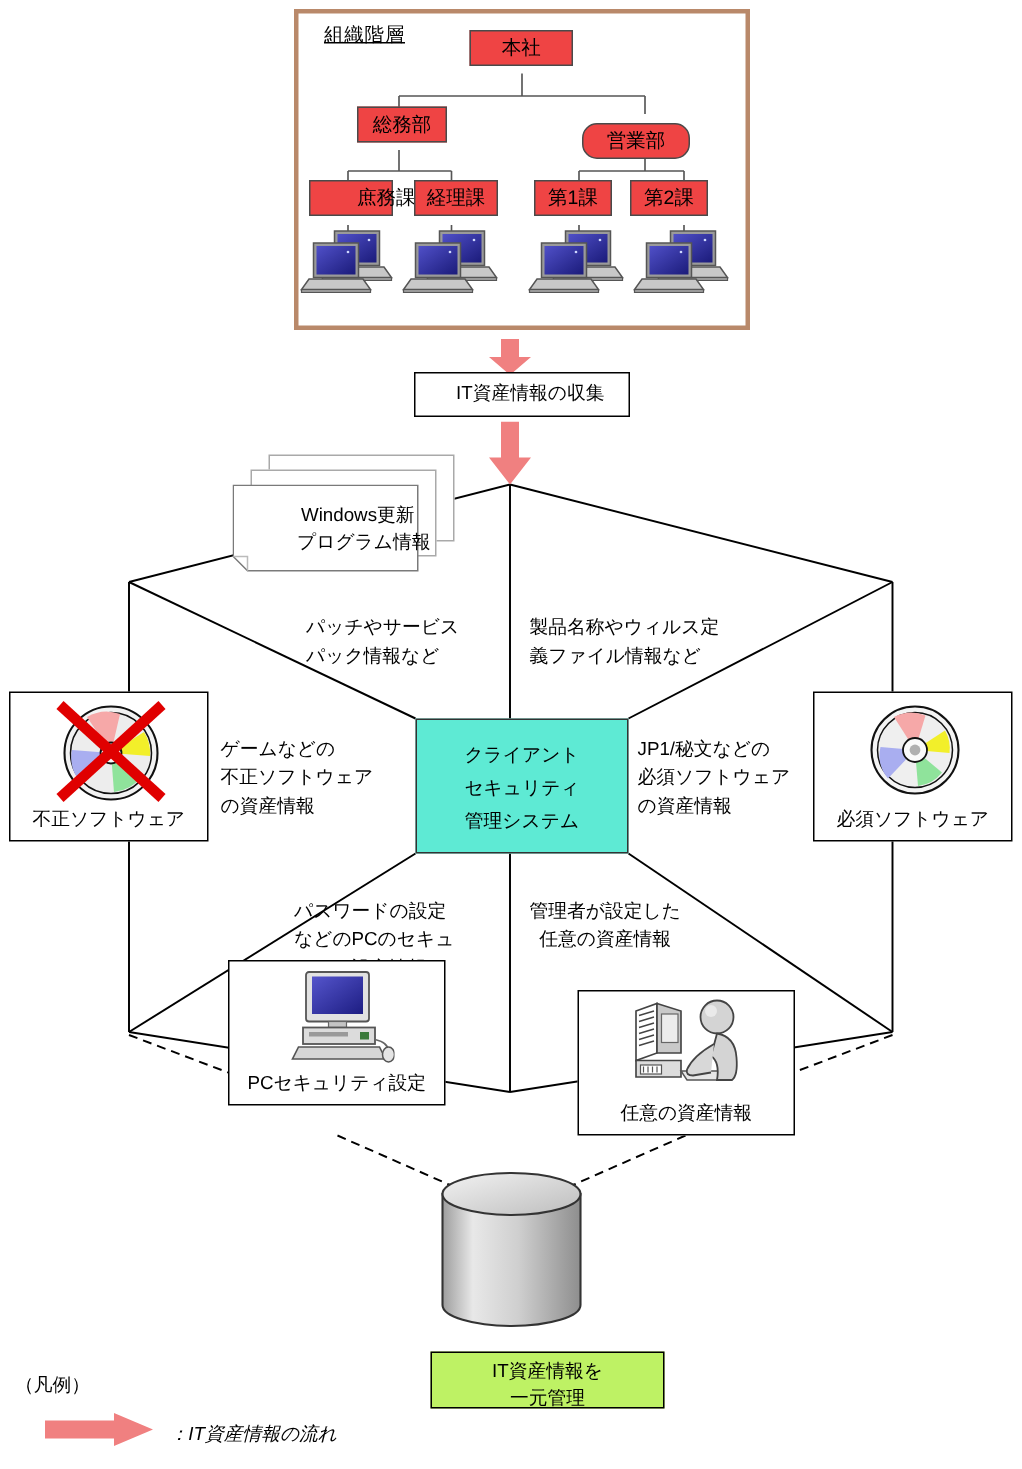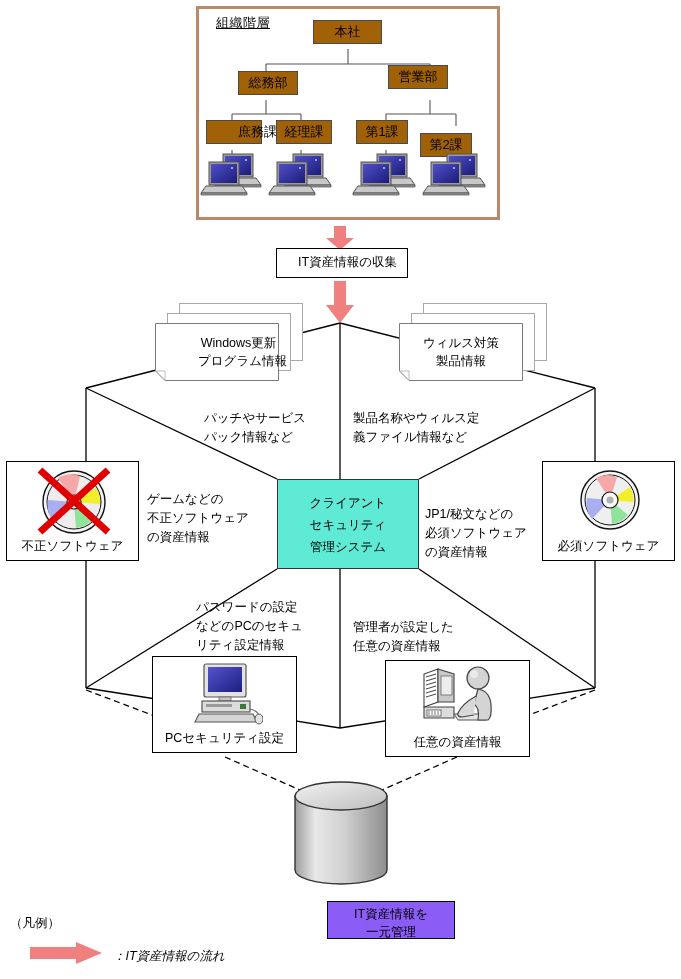--- a/index.html
+++ b/index.html
@@ -20,33 +20,33 @@
     left: 196px; top: 6px; width: 304px; height: 214px;
     border: 3px solid #b9896a;
     background: #ffffff;
     box-sizing: border-box;
   }
   #org-title {
     left: 216px; top: 14px;
     font-size: 13px; letter-spacing: .5px; text-decoration: underline;
   }
   .org-box {
-    background: #a16207;
+    background: #ef4444;
     border: 1px solid #4a4a4a;
     box-sizing: border-box;
     text-align: center;
     font-size: 13px;
     line-height: 22px;
     height: 24px;
     white-space: nowrap;
   }
 
   
   #collect-box {
-    left: 276px; top: 248px; width: 132px; height: 30px;
+    left: 276px; top: 248px; width: 144px; height: 30px;
     border: 1.5px solid #000; background: #fff;
     box-sizing: border-box;
     text-align: center; font-size: 12.5px; line-height: 27px;
     white-space: nowrap;
     padding-left: 11px;
   }
 
   
   .docstack { position: absolute; width: 132px; height: 86px; }
   .doc-sheet {
@@ -97,26 +97,25 @@
   }
 
   
   #db { left: 293px; top: 781px; width: 96px; height: 104px; }
   #db-label {
     position: absolute; left: 293px; top: 819px; width: 96px;
     text-align: center; font-size: 12.5px; line-height: 19px;
     white-space: nowrap;
   }
   #db-box {
-    left: 287px; top: 901px; width: 128px; height: 38px;
-    border: 1.6px solid #000; background: #8b5cf6; box-sizing: border-box;
+    left: 287px; top: 901px; width: 156px; height: 38px;
+    border: 1.6px solid #000; background: #bef264; box-sizing: border-box;
     text-align: center; font-size: 12.5px; line-height: 18px;
     padding-top: 3px;
     white-space: nowrap;
-    margin-left: 40px;
   }
 
   
   #legend-title { left: 10px; top: 915px; font-size: 12.5px; }
   #legend-text  { left: 113px; top: 948px; font-size: 12.5px; white-space: nowrap; font-style: italic; }
   #legend-arrow { left: 30px; top: 942px; width: 72px; height: 22px; }
 </style>
 </head>
 <body>
 
@@ -181,25 +180,25 @@
 
       <line x1="36" y1="144" x2="36" y2="158"></line>
       <line x1="105" y1="144" x2="105" y2="158"></line>
       <line x1="190" y1="144" x2="190" y2="158"></line>
       <line x1="260" y1="144" x2="260" y2="158"></line>
     </g>
   </svg>
 
   <div class="abs org-box" style="left:313px;top:20px;width:69px;">本社</div>
   <div class="abs org-box" style="left:238px;top:71px;width:60px;">総務部</div>
-  <div class="abs org-box" style="left:388px;top:65px;width:60px;">営業部</div>
+  <div class="abs org-box" style="left:388px;top:82px;width:72px;border-radius:10px;">営業部</div>
   <div class="abs org-box" style="left:206px;top:120px;width:56px;padding-left:31px;">庶務課</div>
   <div class="abs org-box" style="left:276px;top:120px;width:56px;">経理課</div>
   <div class="abs org-box" style="left:356px;top:120px;width:52px;">第1課</div>
-  <div class="abs org-box" style="left:420px;top:120px;width:52px;margin-top:13px;">第2課</div>
+  <div class="abs org-box" style="left:420px;top:120px;width:52px;">第2課</div>
 
   <svg class="abs" style="left:196px;top:150px;" width="304" height="62">
     <defs>
       <linearGradient id="scr" x1="0" y1="0" x2="1" y2="1">
         <stop offset="0%" stop-color="#5050c8"></stop>
         <stop offset="100%" stop-color="#1b1b7a"></stop>
       </linearGradient>
       <g id="laptopGlyph">
 
         <rect x="3" y="0" width="30" height="23" fill="#9a9a9a" stroke="#555" stroke-width="1"></rect>
@@ -256,63 +255,51 @@
     <svg style="position:absolute;left:0;top:20px;" width="126" height="60">
       <polygon points="0.5,0.5 123.5,0.5 123.5,57.5 10,57.5 0.5,48 0.5,0.5" fill="#ffffff" stroke="#7a7a7a" stroke-width="1"></polygon>
       <polyline points="0.5,48 10,48 10,57.5" fill="none" stroke="#bbb" stroke-width="1"></polyline>
     </svg>
     <div class="doc-front" style="border:none;background:transparent;padding-left:43px;">
       <div>Windows更新</div>
       <div>プログラム情報</div>
     </div>
   </div>
 
-  <div class="abs docstack" style="left:399px;top:303px;">
-    <div class="doc-sheet" style="left:24px;top:0;width:124px;height:58px;"></div>
-    <div class="doc-sheet" style="left:12px;top:10px;width:124px;height:58px;"></div>
-    <svg style="position:absolute;left:0;top:20px;" width="126" height="60">
-      <polygon points="0.5,0.5 123.5,0.5 123.5,57.5 10,57.5 0.5,48 0.5,0.5" fill="#ffffff" stroke="#7a7a7a" stroke-width="1"></polygon>
-      <polyline points="0.5,48 10,48 10,57.5" fill="none" stroke="#bbb" stroke-width="1"></polyline>
-    </svg>
-    <div class="doc-front" style="border:none;background:transparent;">
-      <div>ウィルス対策</div>
-      <div>製品情報</div>
-    </div>
-  </div>
 
   <div class="abs" id="center-box">
     <div>クライアント</div>
     <div>セキュリティ</div>
     <div>管理システム</div>
   </div>
 
   <div class="annot" style="left:353px;top:409px;">
     <div>製品名称やウィルス定</div>
     <div>義ファイル情報など</div>
   </div>
   <div class="annot" style="left:204px;top:409px;">
     <div>パッチやサービス</div>
     <div>パック情報など</div>
   </div>
   <div class="annot" style="left:147px;top:490px;">
     <div>ゲームなどの</div>
     <div>不正ソフトウェア</div>
     <div>の資産情報</div>
   </div>
-  <div class="annot" style="left:425px;top:490px;margin-top:15px;">
+  <div class="annot" style="left:425px;top:490px;">
     <div>JP1/秘文などの</div>
     <div>必須ソフトウェア</div>
     <div>の資産情報</div>
   </div>
   <div class="annot" style="left:196px;top:598px;">
     <div>パスワードの設定</div>
     <div>などのPCのセキュ</div>
     <div>リティ設定情報</div>
   </div>
-  <div class="annot" style="left:353px;top:618px;">
+  <div class="annot" style="left:353px;top:598px;text-align:center;">
     <div>管理者が設定した</div>
     <div>任意の資産情報</div>
   </div>
 
   <div class="icon-box" style="left:6px;top:461px;width:133px;height:100px;">
     <svg style="position:absolute;left:25px;top:4px;" width="84" height="72">
       <g>
         <circle cx="42" cy="36" r="31" fill="#f2f2f2" stroke="#111" stroke-width="1.4"></circle>
         <circle cx="42" cy="36" r="27" fill="#ededed" stroke="#111" stroke-width="1"></circle>
         <path d="M42 36 L64 22 A26 26 0 0 1 68 38 Z" fill="#f2ef2a"></path>
@@ -335,21 +322,21 @@
       <path d="M32 32 L52 19 A24 24 0 0 1 55 34 Z" fill="#f2ef2a"></path>
       <path d="M32 32 L18 10 A24 24 0 0 1 39 9 Z" fill="#f6a8a8"></path>
       <path d="M32 32 L50 47 A24 24 0 0 1 34 56 Z" fill="#8fe39b"></path>
       <path d="M32 32 L14 51 A24 24 0 0 1 9 30 Z" fill="#a9aef0"></path>
       <circle cx="32" cy="32" r="8" fill="#fafafa" stroke="#111" stroke-width="1.2"></circle>
       <circle cx="32" cy="32" r="3.6" fill="#b0b0b0"></circle>
     </svg>
     <div class="icon-caption">必須ソフトウェア</div>
   </div>
 
-  <div class="icon-box" style="left:152px;top:656px;width:145px;height:97px;">
+  <div class="icon-box" style="left:152px;top:640px;width:145px;height:97px;">
     <svg style="position:absolute;left:40px;top:5px;" width="70" height="64">
       <defs>
         <linearGradient id="scr2" x1="0" y1="0" x2="1" y2="1">
           <stop offset="0%" stop-color="#5555cc"></stop>
           <stop offset="100%" stop-color="#1d1d82"></stop>
         </linearGradient>
       </defs>
 
       <rect x="11" y="2" width="42" height="33" rx="2" fill="#e2e2e2" stroke="#555" stroke-width="1.2"></rect>
       <rect x="15" y="5" width="34" height="25" fill="url(#scr2)"></rect>

